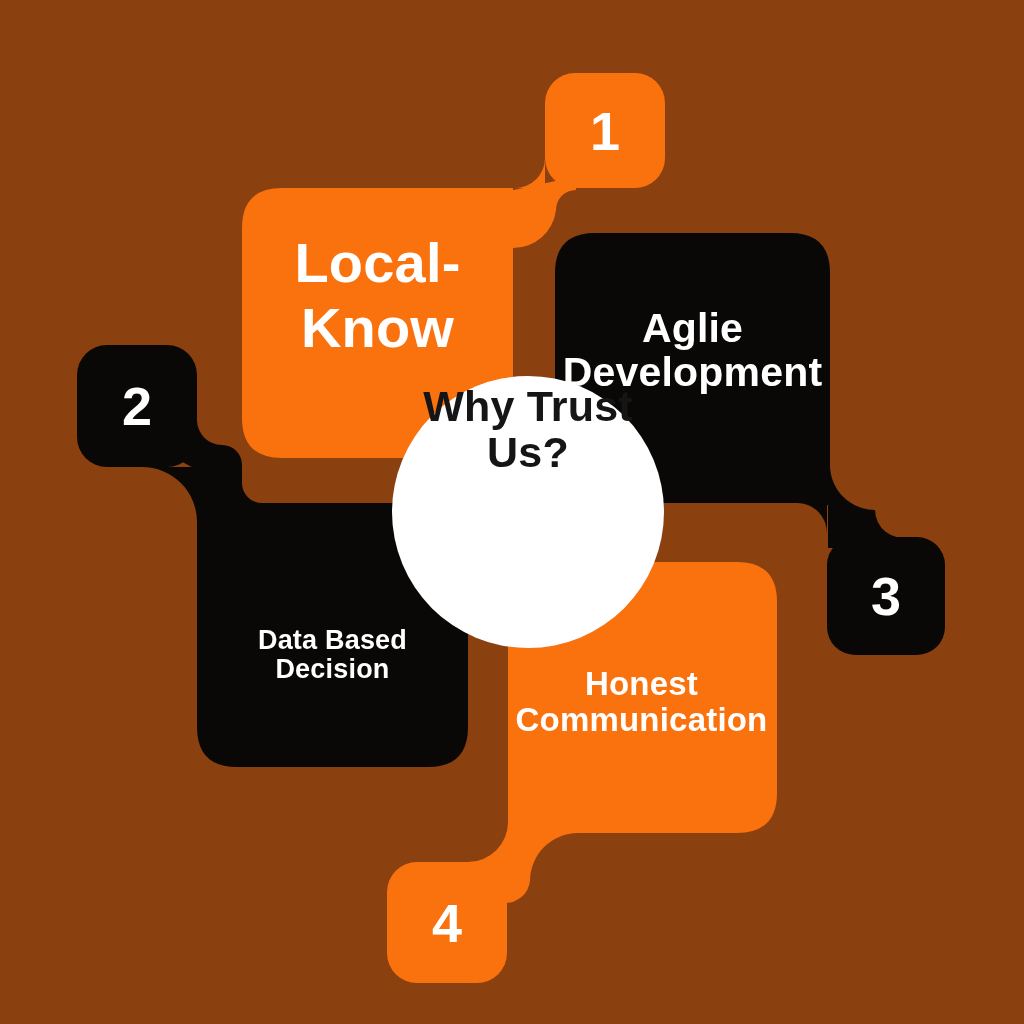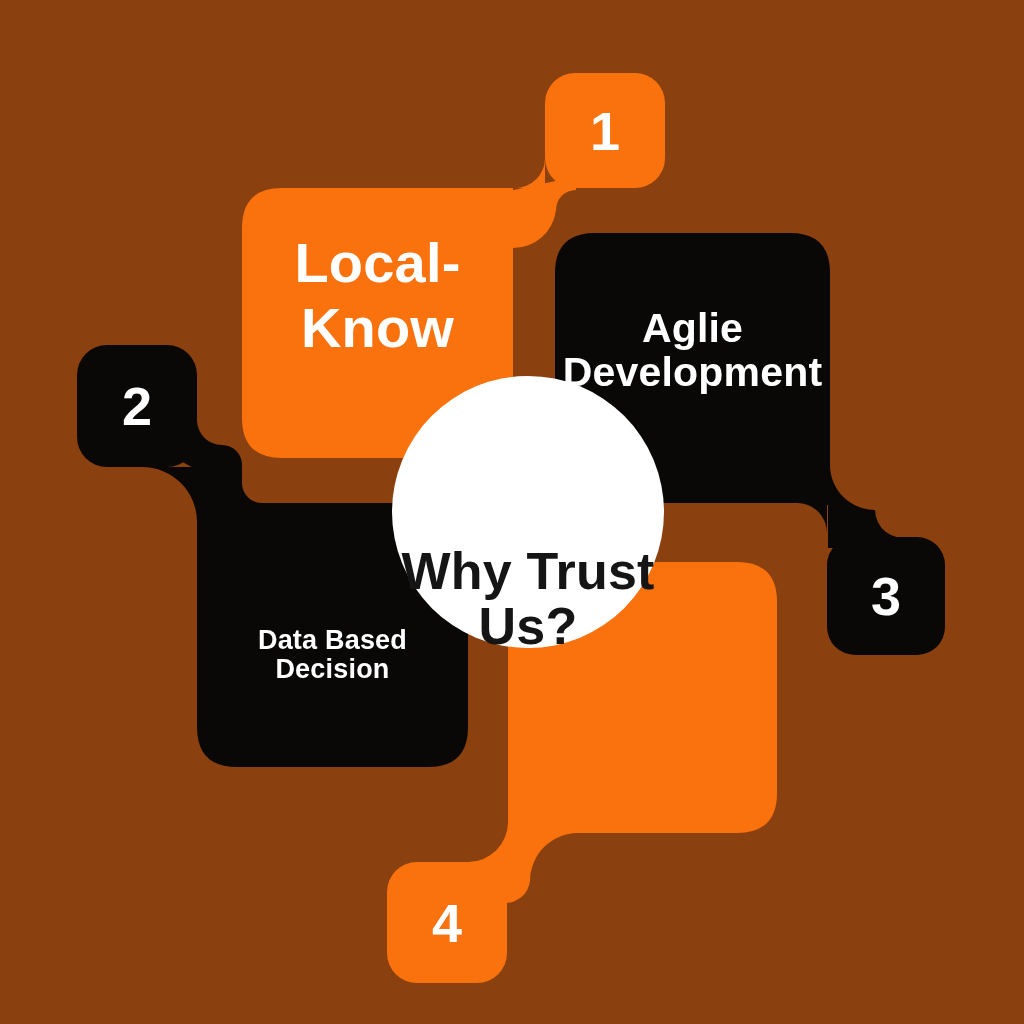--- a/index.html
+++ b/index.html
@@ -32,22 +32,22 @@
     left:242px;top:171px;width:271px;height:270px;
     display:flex;align-items:center;justify-content:center;
     font-size:56px;line-height:1.16;
   }
   .label-1 span{transform:translateY(-10px);}
   .label-2{left:197px;top:626px;width:271px;font-size:27px;line-height:1.08;}
   .label-3{left:555px;top:278px;width:275px;font-size:41px;line-height:1.08;margin-top:28px;}
   .label-4{left:508px;top:666px;width:267px;font-size:33px;line-height:1.10;}
   .center-label{
     left:392px;top:376px;width:272px;height:272px;
-    display:flex;align-items:flex-end;justify-content:center;
-    font-size:52px;line-height:1.07;
+    display:flex;align-items:flex-start;justify-content:center;
+    font-size:43px;line-height:1.07;
     color:var(--ink);
   }
   .center-label span{transform:translateY(7px);}
 </style>
 </head>
 <body>
 
 <div class="stage">
 
   <svg width="1024" height="1024" viewBox="0 0 1024 1024">
@@ -90,19 +90,21 @@
   <div class="txt tab-num num-4">4</div>
 
   <div class="txt label-1">
     <span>Local-
 Know</span>
   </div>
   <div class="txt label-2">Data Based
 Decision</div>
   <div class="txt label-3">Aglie
 Development</div>
+  <div class="txt label-4">Honest
+Communication</div>
 
   <div class="txt center-label">
     <span>Why Trust
 Us?</span>
   </div>
 
 </div>
 
 </body></html>

